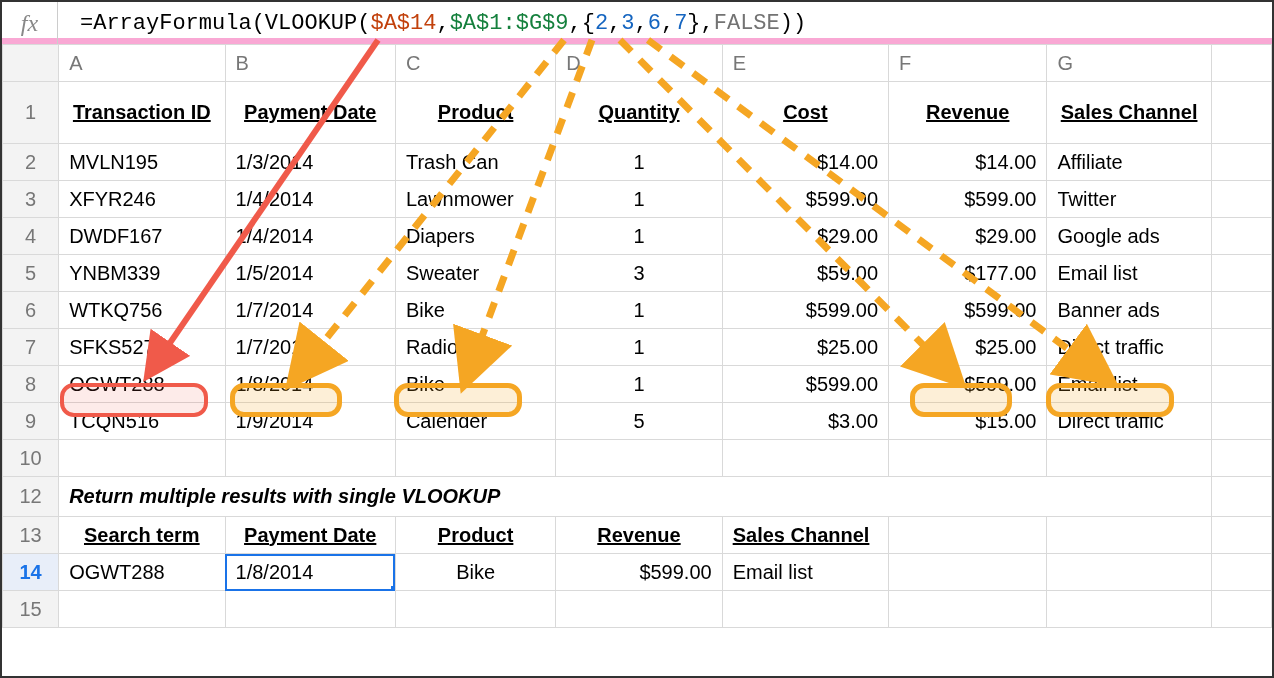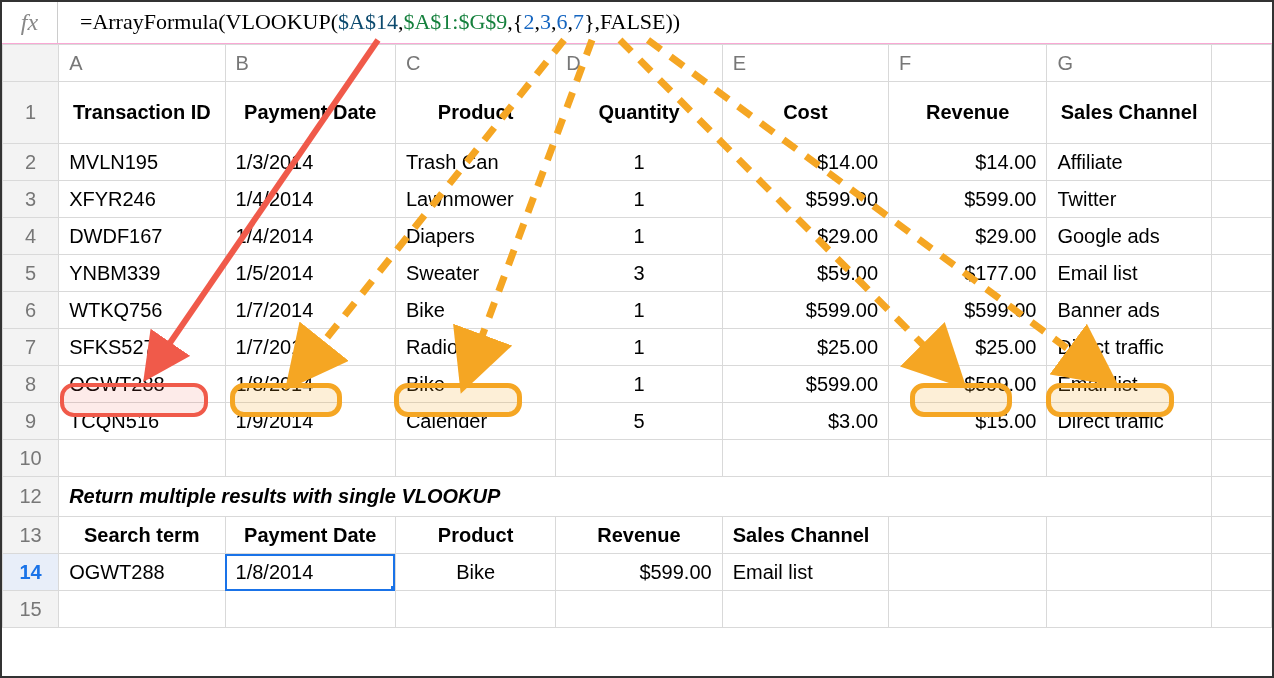--- a/index.html
+++ b/index.html
@@ -10,23 +10,23 @@
     background: #fff;
     color: #000;
     width: 1274px;
     height: 678px;
     overflow: hidden;
     position: relative;
     border: 2px solid #333;
   }
   .formula-bar {
     display: flex;
-    align-items: flex-end;
+    align-items: flex-start;
     height: 42px;
-    border-bottom: 1px solid #f9a8d4;
+    border-bottom: 6px solid #f9a8d4;
     background: #fff;
   }
   .fx-cell {
     width: 56px;
     height: 42px;
     display: flex;
     align-items: center;
     justify-content: center;
     border-right: 1px solid #ccc;
     color: #888;
@@ -34,28 +34,28 @@
     font-family: "Times New Roman", serif;
     font-size: 24px;
   }
   .formula-input {
     flex: 1;
     height: 42px;
     display: flex;
     align-items: center;
     padding-left: 22px;
     font-size: 22px;
-    font-family: Liberation Serif, serif;
+    font-family: Liberation Mono, monospace;
   }
   .formula-input span { white-space: pre; }
   .tok-black { color: #000; }
-  .tok-orange { color: #0c4a6e; }
+  .tok-orange { color: #c2410c; }
   .tok-purple { color: #15803d; }
   .tok-blue { color: #1565c0; }
-  .tok-teal { color: #000000; }
+  .tok-teal { color: #737373; }
 
   .sheet {
     position: relative;
     width: 100%;
   }
   table.grid {
     border-collapse: collapse;
     table-layout: fixed;
     width: 1270px;
   }
@@ -84,20 +84,21 @@
     width: 56px;
     font-size: 16px;
   }
   .corner {
     background: #f3f3f3 !important;
     width: 56px;
   }
   .hdr {
     font-weight: bold;
     text-align: center !important;
+    text-decoration: underline;
   }
   .center { text-align: center !important; }
   .right { text-align: right !important; margin-left: 12px; }
 
   tr.row1 td { height: 62px; }
   tr.row12 td { height: 40px; }
 
   .sel-row .row-h { background: #e8eef9 !important; color:#1a73e8;font-weight:bold; }
   .sel-cell {
     outline: 2px solid #1a73e8;

